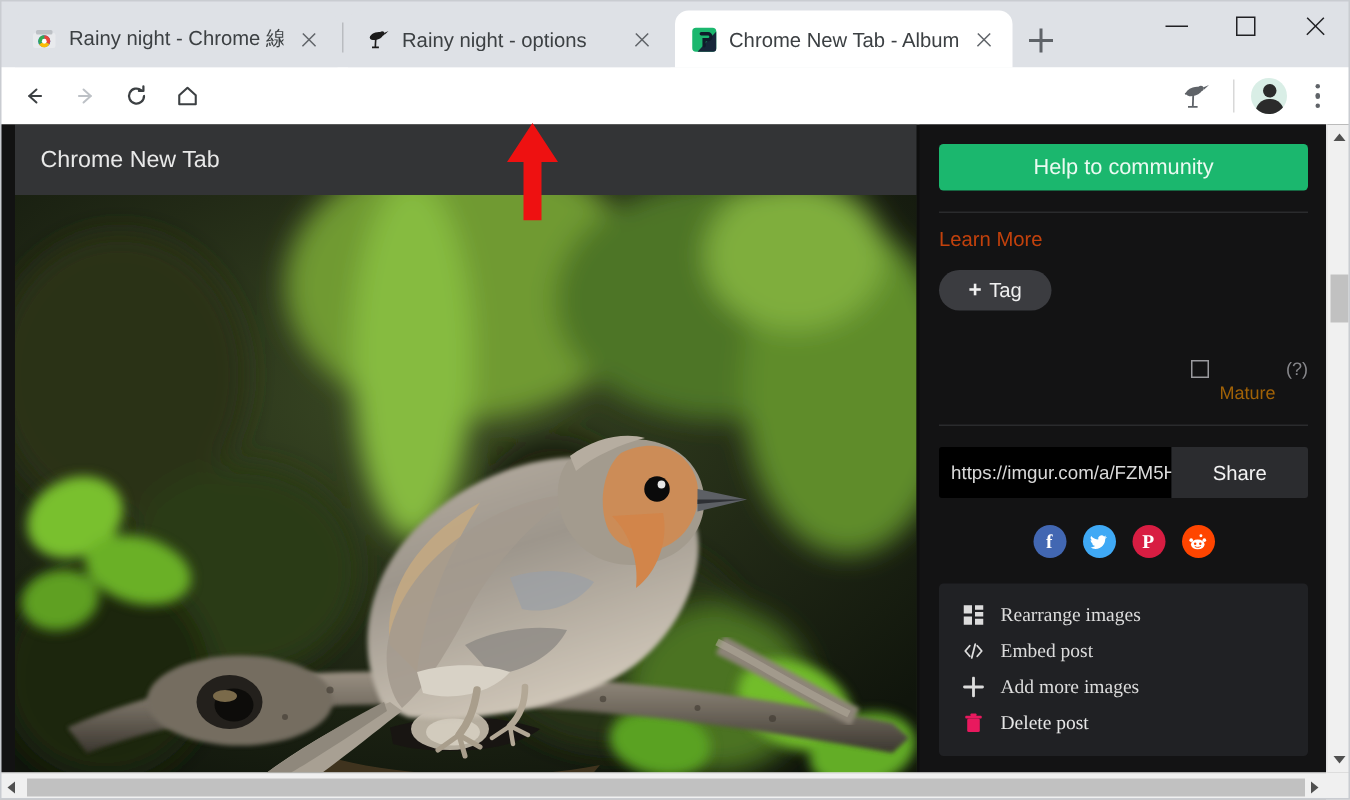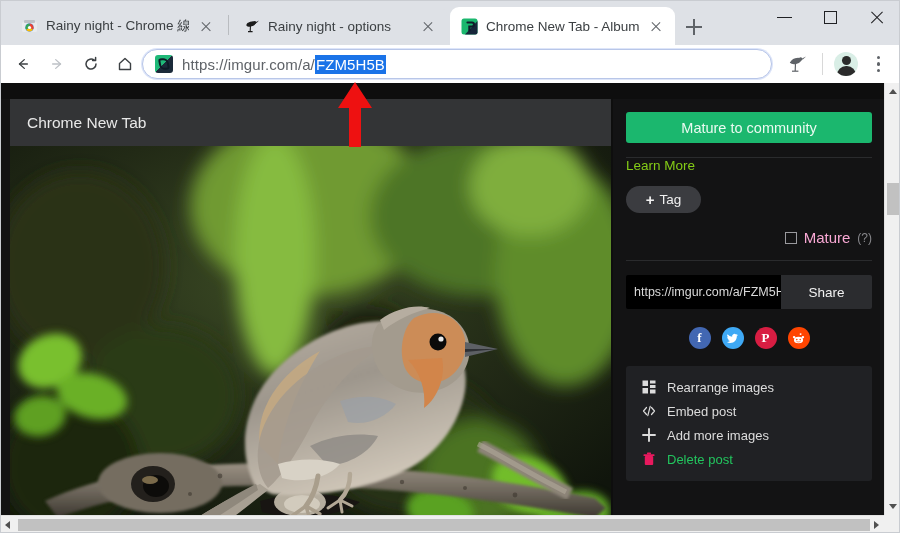--- a/index.html
+++ b/index.html
@@ -95,21 +95,21 @@
   .kebab i {
     position:absolute; left:8px; width:3.4px; height:3.4px; border-radius:50%; background:#5f6368; display:block;
   }
 
   
   .viewport {
     position: absolute; left: 0; top: 83px; width: 900px; height: 450px;
     background: #0e0e0e; overflow: hidden;
   }
   .page {
-    position: absolute; left: 0; top: 16px; width: 884px; height: 432px;
+    position: absolute; left: 0; top: 0; width: 884px; height: 432px;
     background: #0e0e0e;
   }
   .leftgutter { position:absolute; left:0; top:0; width:10px; height:432px; background:#121212; }
 
   
   .post-header {
     position: absolute; left: 10px; top: 0; width: 601px; height: 47px;
     background: #333436; display: flex; align-items: center; padding-left: 17px;
   }
   .post-title { color: #e8e8e8; font-size: 15.5px; }
@@ -125,32 +125,32 @@
   .sidebar {
     position: absolute; left: 613px; top: 0; width: 271px; height: 432px;
     background: #131314; padding: 13px 13px 0 13px;
   }
   .share-btn {
     width: 246px; height: 31px; background: #1bb76e; border-radius: 3px;
     color: #eafaf1; font-size: 14.5px; display: flex; align-items: center; justify-content: center;
   }
   .divider { width: 246px; height: 1px; background: #2a2b2d; margin: 14px 0 0 0; }
   .help-title { color: #ededed; font-size: 13.5px; font-weight: bold; margin-top: 14px; }
-  .learn-more { color: #84cc16; font-size: 13.5px; margin-top: 0; }
+  .learn-more { color: #c2410c; font-size: 13.5px; margin-top: 10px; }
   .tag-btn {
     margin-top: 13px; width: 75px; height: 27px; border-radius: 14px; background: #3b3c40;
     color: #f0f0f0; font-size: 13.5px; display: flex; align-items: center; justify-content: center; gap: 5px;
   }
   .tag-plus { font-size: 15px; font-weight: bold; line-height: 1; }
   .mature-row {
     margin-top: 16px; display: flex; align-items: center; justify-content: flex-end; gap: 7px;
     width: 246px;
   }
   .chk { width: 12px; height: 12px; border: 1.4px solid #9a9a9e; background: transparent; }
-  .mature-label { color: #f9a8d4; font-size: 15px; }
+  .mature-label { color: #a16207; font-size: 12px; margin-top: 32px; }
   .mature-q { color: #87878b; font-size: 12px; }
 
   .urlrow {
     margin-top: 14px; width: 246px; height: 34px; display: flex; border-radius: 2px; overflow: hidden;
   }
   .urlbox {
     flex: 0 0 155px; background: #000000; color: #d9d9d9; font-size: 12.5px;
     display: flex; align-items: center; padding-left: 8px; white-space: nowrap; overflow: hidden;
   }
   .copybtn {
@@ -160,26 +160,27 @@
   .socials { margin-top: 18px; width: 246px; display: flex; justify-content: center; gap: 11px; }
   .soc {
     width: 22px; height: 22px; border-radius: 50%;
     display: flex; align-items: center; justify-content: center;
     color: #ffffff; font-size: 13px; font-weight: bold;
     font-family: "Liberation Serif", serif;
   }
   .menucard {
     margin-top: 17px; width: 246px; background: #202124; border-radius: 3px;
     padding: 9px 0 10px 0;
+    font-family: Liberation Serif, serif;
   }
   .menuitem {
     height: 24px; display: flex; align-items: center; gap: 11px; padding-left: 16px;
     color: #dcdcdc; font-size: 13px;
   }
-  .menuitem.danger { color: #22c55e; }
+  .menuitem.danger { color: #e5e5e5; }
   .mi-icon { width: 14px; height: 14px; flex: 0 0 14px; position: relative; }
 
   
   .vscroll {
     position: absolute; left: 884px; top: 83px; width: 16px; height: 432px;
     background: #f0f0f0; border-left: 1px solid #e2e2e2;
   }
   .vthumb { position: absolute; left: 2px; top: 100px; width: 12px; height: 32px; background: #c1c1c1; }
   .vup, .vdn { position: absolute; left: 0; width: 16px; height: 17px; }
   .vup { top: 0; } .vdn { bottom: 0; }
@@ -295,26 +296,20 @@
           <path d="M12.6 1.6 L12.6 4.6 L9.6 4.6" stroke="#3c4043" stroke-width="1.5" fill="none" stroke-linecap="round" stroke-linejoin="round"></path>
         </svg>
     </div>
     <div class="navbtn">
       <svg viewBox="0 0 16 16" style="position:absolute;left:9px;top:9px;width:16px;height:16px">
           <path d="M2.5 7.5 L8 2.5 L13.5 7.5 V13.5 H2.5 Z" stroke="#3c4043" stroke-width="1.4" fill="none" stroke-linejoin="round"></path>
         </svg>
     </div>
   </div>
 
-  <div class="omnibox">
-    <span class="omni-favicon">
-        <span class="gl"></span>
-      </span>
-    <span class="omni-text"><span>https://imgur.com/a/</span><span class="omni-sel">FZM5H5B</span></span>
-  </div>
 
   <div class="ext-icon">
     <svg viewBox="0 0 22 22" width="22" height="22">
       <ellipse cx="10" cy="8" rx="5.6" ry="2.8" fill="#5f6368" transform="rotate(-18 10 8)"></ellipse>
       <circle cx="14.6" cy="6" r="1.8" fill="#5f6368"></circle>
       <path d="M16 5.4 L20 3.6 L16.6 6.8 Z" fill="#5f6368"></path>
       <path d="M9.5 10 L9.2 18" stroke="#5f6368" stroke-width="1.2" fill="none"></path>
       <path d="M6 18.2 L12.4 18.2" stroke="#5f6368" stroke-width="1.2" fill="none"></path>
       <path d="M4 9.6 L8 8.6" stroke="#5f6368" stroke-width="1.1" fill="none"></path>
     </svg>
@@ -441,21 +436,21 @@
             <path d="M308 330 C306 344, 302 352, 296 360" stroke="#a99e8c" stroke-width="5" fill="none" stroke-linecap="round"></path>
             <path d="M296 360 L282 370 M296 360 L300 374 M296 360 L310 368" stroke="#a99e8c" stroke-width="3.4" fill="none" stroke-linecap="round"></path>
             <path d="M340 328 C340 340, 336 348, 330 354" stroke="#b3a896" stroke-width="4.4" fill="none" stroke-linecap="round"></path>
             <path d="M330 354 L318 362 M330 354 L332 366 M330 354 L342 360" stroke="#b3a896" stroke-width="3" fill="none" stroke-linecap="round"></path>
           </g>
         </svg>
 
       </div>
 
       <div class="sidebar">
-        <div class="share-btn">Mature to community</div>
+        <div class="share-btn">Help to community</div>
         <div class="divider"></div>
         <div class="learn-more">Learn More</div>
         <div class="tag-btn">
           <span class="tag-plus">+</span>
           <span>Tag</span>
         </div>
         <div class="mature-row">
           <span class="chk"></span>
           <span class="mature-label">Mature</span>
           <span class="mature-q">(?)</span>

